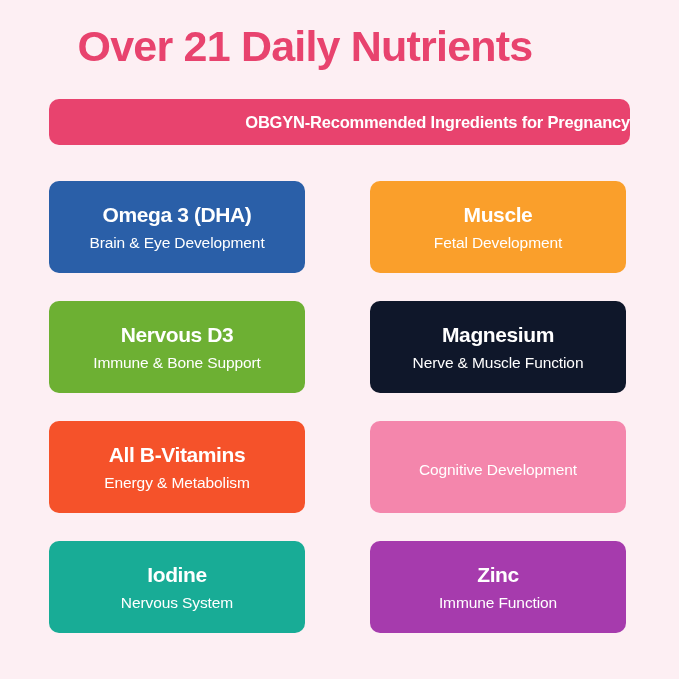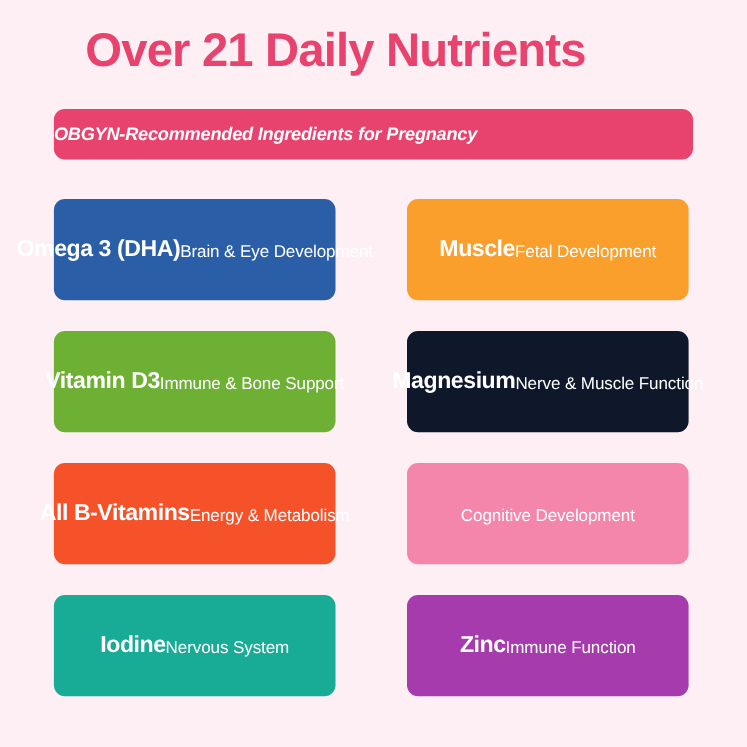--- a/index.html
+++ b/index.html
@@ -41,22 +41,21 @@
   .banner {
     position: absolute;
     left: 49px;
     top: 99px;
     width: 581px;
     height: 46px;
     background: #e8436e;
     border-radius: 10px;
     display: flex;
     align-items: center;
-    justify-content: flex-start;
-    font-style: italic;
+    justify-content: flex-end;
   }
 
   .banner-text {
     color: #ffffff;
     font-size: 16.5px;
     font-weight: 700;
     letter-spacing: -0.2px;
     white-space: nowrap;
   }
 
@@ -69,21 +68,21 @@
     display: grid;
     grid-template-columns: 256px 256px;
     column-gap: 65px;
     row-gap: 28px;
   }
 
   .card {
     height: 92px;
     border-radius: 10px;
     display: flex;
-    flex-direction: row;
+    flex-direction: column;
     align-items: center;
     justify-content: center;
     padding: 0 8px;
   }
 
   .card-title {
     color: #ffffff;
     font-size: 21px;
     font-weight: 700;
     letter-spacing: -0.4px;
@@ -120,21 +119,21 @@
       <span class="card-title">Omega 3 (DHA)</span>
       <span class="card-subtitle">Brain &amp; Eye Development</span>
     </div>
 
     <div class="card" style="background: rgb(250, 159, 43);">
       <span class="card-title">Muscle</span>
       <span class="card-subtitle">Fetal Development</span>
     </div>
 
     <div class="card" style="background: rgb(109, 176, 51);">
-      <span class="card-title">Vitamin D3</span>
+      <span class="card-title">Nervous D3</span>
       <span class="card-subtitle">Immune &amp; Bone Support</span>
     </div>
 
     <div class="card" style="background: #0f172a;">
       <span class="card-title">Magnesium</span>
       <span class="card-subtitle">Nerve &amp; Muscle Function</span>
     </div>
 
     <div class="card" style="background: rgb(245, 82, 42);">
       <span class="card-title">All B-Vitamins</span>

